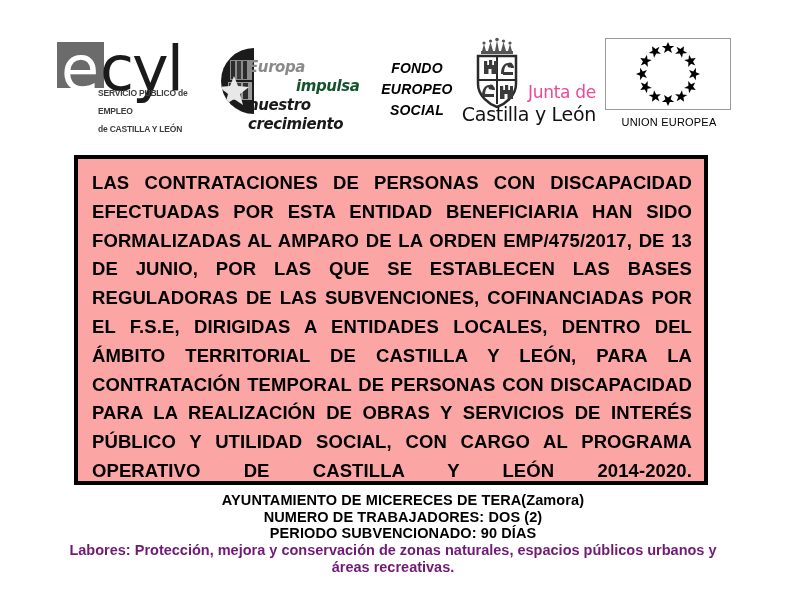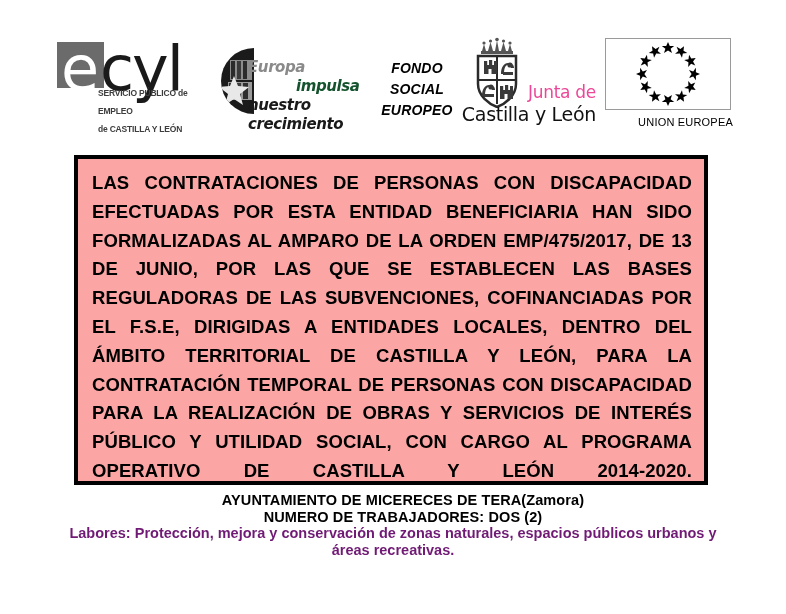--- a/index.html
+++ b/index.html
@@ -202,21 +202,21 @@
     width: 126px;
     height: 72px;
     border: 1px solid #9a9a9a;
     background: #ffffff;
     box-sizing: border-box;
     position: relative;
   }
   .eu-caption {
     margin-top: 5px;
     width: 128px;
-    text-align: right;
+    text-align: center;
     font-family: "Liberation Sans", sans-serif;
     font-size: 11px;
     line-height: 14px;
     font-weight: 400;
     color: #000000;
     letter-spacing: 0.2px;
   }
 
   
   .statement-box {
@@ -318,22 +318,22 @@
       </svg>
     </div>
     <div class="europa-text">
       <div class="europa-line1"><span>Europa </span><span class="emph">impulsa</span></div>
       <div class="europa-line2">nuestro crecimiento</div>
     </div>
   </div>
 
   <div class="fse-logo">
     <div>FONDO</div>
+    <div>EUROPEO</div>
     <div>SOCIAL</div>
-    <div>EUROPEO</div>
   </div>
 
   <div class="junta-logo">
     <div class="junta-shield">
       <svg width="56" height="74" viewBox="0 0 56 74" aria-hidden="true">
 
         <g fill="#555555">
           <path d="M12,17 L44,17 L44,20 L12,20 Z"></path>
           <path d="M13,17 L15,10 L17,17 Z"></path>
           <path d="M19,17 L21.5,8 L24,17 Z"></path>
@@ -437,14 +437,15 @@
 
 </div>
 
 <div class="statement-box">
   <div class="statement-text">LAS CONTRATACIONES DE PERSONAS CON DISCAPACIDAD EFECTUADAS POR ESTA ENTIDAD BENEFICIARIA HAN SIDO FORMALIZADAS AL AMPARO DE LA ORDEN EMP/475/2017, DE 13 DE JUNIO, POR LAS QUE SE ESTABLECEN LAS BASES REGULADORAS DE LAS SUBVENCIONES, COFINANCIADAS POR EL F.S.E, DIRIGIDAS A ENTIDADES LOCALES, DENTRO DEL ÁMBITO TERRITORIAL DE CASTILLA Y LEÓN, PARA LA CONTRATACIÓN TEMPORAL DE PERSONAS CON DISCAPACIDAD PARA LA REALIZACIÓN DE OBRAS Y SERVICIOS DE INTERÉS PÚBLICO Y UTILIDAD SOCIAL, CON CARGO AL PROGRAMA OPERATIVO DE CASTILLA Y LEÓN 2014-2020.</div>
 </div>
 
 <div class="footer">
   <div class="footer-line">AYUNTAMIENTO DE MICERECES DE TERA(Zamora)</div>
   <div class="footer-line">NUMERO DE TRABAJADORES: DOS (2)</div>
+  <div class="footer-line">PERIODO SUBVENCIONADO: 90 DÍAS</div>
   <div class="footer-labores">Labores: Protección, mejora y conservación de zonas naturales, espacios públicos urbanos y áreas recreativas.</div>
 </div>
 
 </body></html>

